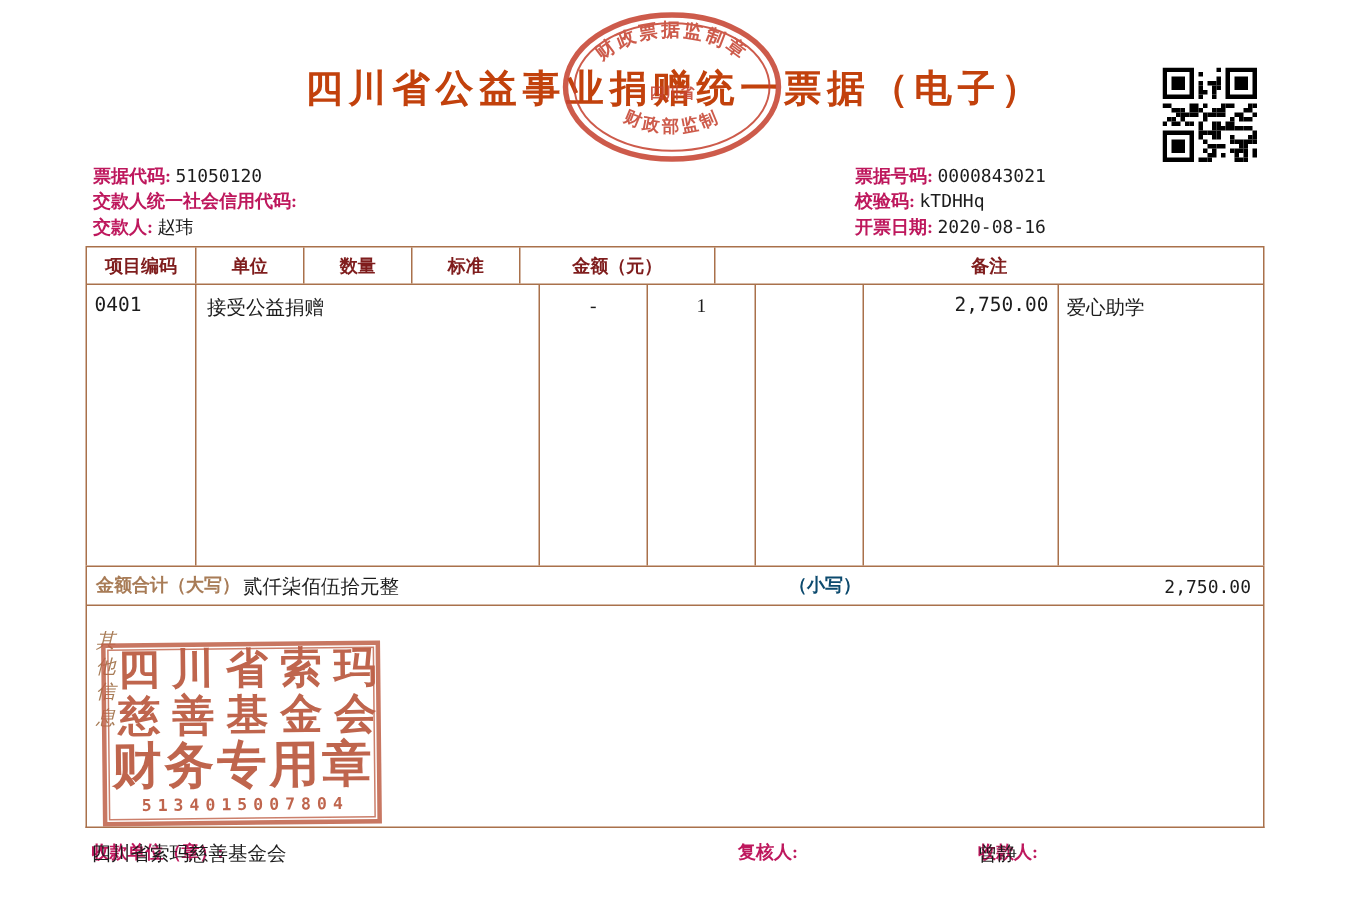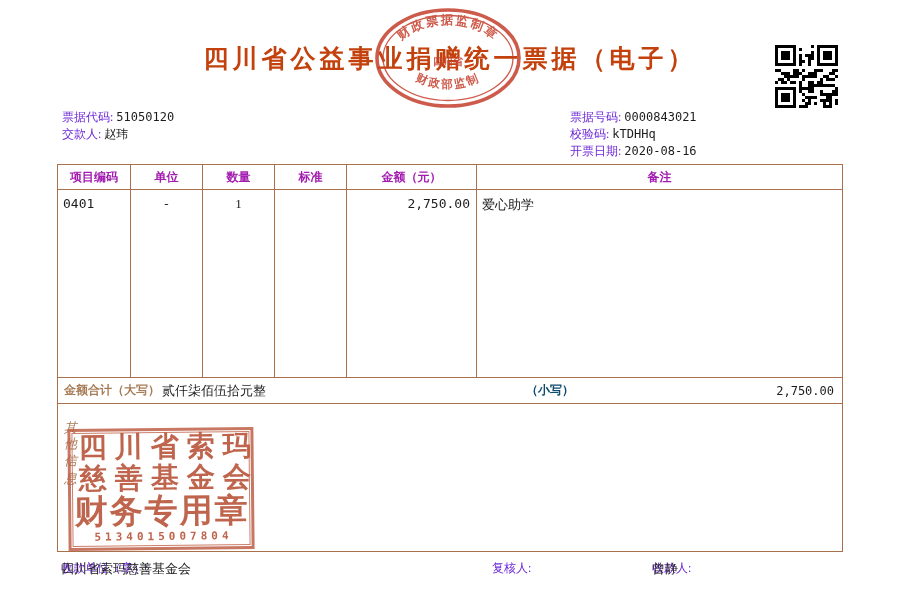--- a/index.html
+++ b/index.html
@@ -10,27 +10,27 @@
   .title { position:absolute; left:0; top:42px; width:100%; text-align:center;
            font-size:25px; font-weight:bold; letter-spacing:4px; color:#c2410c; }
 
   .oval-stamp { position:absolute; left:372px; top:4px; width:152px; height:108px; opacity:.88; }
 
   .qr { position:absolute; left:775px; top:45px; width:63px; height:63px; }
 
   .info { position:absolute; top:109px; font-size:12px; line-height:17px; }
   .info-left { left:62px; }
   .info-right { left:570px; }
-  .lbl { color:#6d28d9; font-weight:normal; }
+  .lbl { color:#be185d; font-weight:bold; }
   .val { color:#1c1c1c; font-family:"DejaVu Sans Mono",monospace; font-size:12px; }
 
   .table { position:absolute; left:57px; top:164px; width:786px; font-size:12px; }
   .trow { display:flex; }
   .thead { border:1px solid #a9714b; height:26px; line-height:24px; }
-  .thead .c { border-right:1px solid #a9714b; text-align:center; color:#a21caf; font-weight:bold; }
+  .thead .c { border-right:1px solid #a9714b; text-align:center; color:#7f1d1d; font-weight:bold; }
   .thead .c:last-child { border-right:none; }
   .tbody { border-left:1px solid #a9714b; border-right:1px solid #a9714b; height:187px; }
   .tbody .c { border-right:1px solid #a9714b; padding-top:6px; color:#1c1c1c; font-size:13px; }
   .tbody .c:last-child { border-right:none; }
   .c1 { width:73px; } .c2 { width:229px; } .c3 { width:72px; } .c4 { width:72px; }
   .c5 { width:72px; } .c6 { width:130px; } .c7 { flex:1; }
   .cell-code { font-family:"DejaVu Sans Mono",monospace; font-size:12px; padding-left:5px; }
   .cell-name { padding-left:7px; }
   .cell-center { text-align:center; }
   .cell-amount { text-align:right; padding-right:6px; font-family:"DejaVu Sans Mono",monospace; font-size:12px; }
@@ -216,20 +216,24 @@
       <rect x="3" y="45" width="15" height="15" fill="#fff"></rect>
       <rect x="6" y="48" width="9" height="9" fill="#000"></rect>
     </svg>
 
   <div class="info info-left">
     <div>
       <span class="lbl">票据代码:</span>
       <span class="val">51050120</span>
     </div>
     <div>
+      <span class="lbl">交款人统一社会信用代码:</span>
+      <span class="val"></span>
+    </div>
+    <div>
       <span class="lbl">交款人:</span>
       <span class="val">赵玮</span>
     </div>
   </div>
 
   <div class="info info-right">
     <div>
       <span class="lbl">票据号码:</span>
       <span class="val">0000843021</span>
     </div>
@@ -249,20 +253,21 @@
       <div class="c c1">项目编码</div>
       <div class="c c3">单位</div>
       <div class="c c4">数量</div>
       <div class="c c5">标准</div>
       <div class="c c6">金额（元）</div>
       <div class="c c7">备注</div>
     </div>
 
     <div class="trow tbody">
       <div class="c c1 cell-code">0401</div>
+      <div class="c c2 cell-name">接受公益捐赠</div>
       <div class="c c3 cell-center">-</div>
       <div class="c c4 cell-center">1</div>
       <div class="c c5 cell-center"></div>
       <div class="c c6 cell-amount">2,750.00</div>
       <div class="c c7 cell-note">爱心助学</div>
     </div>
 
     <div class="total-row">
       <span class="total-label">金额合计（大写）</span>
       <span class="total-words">贰仟柒佰伍拾元整</span>

